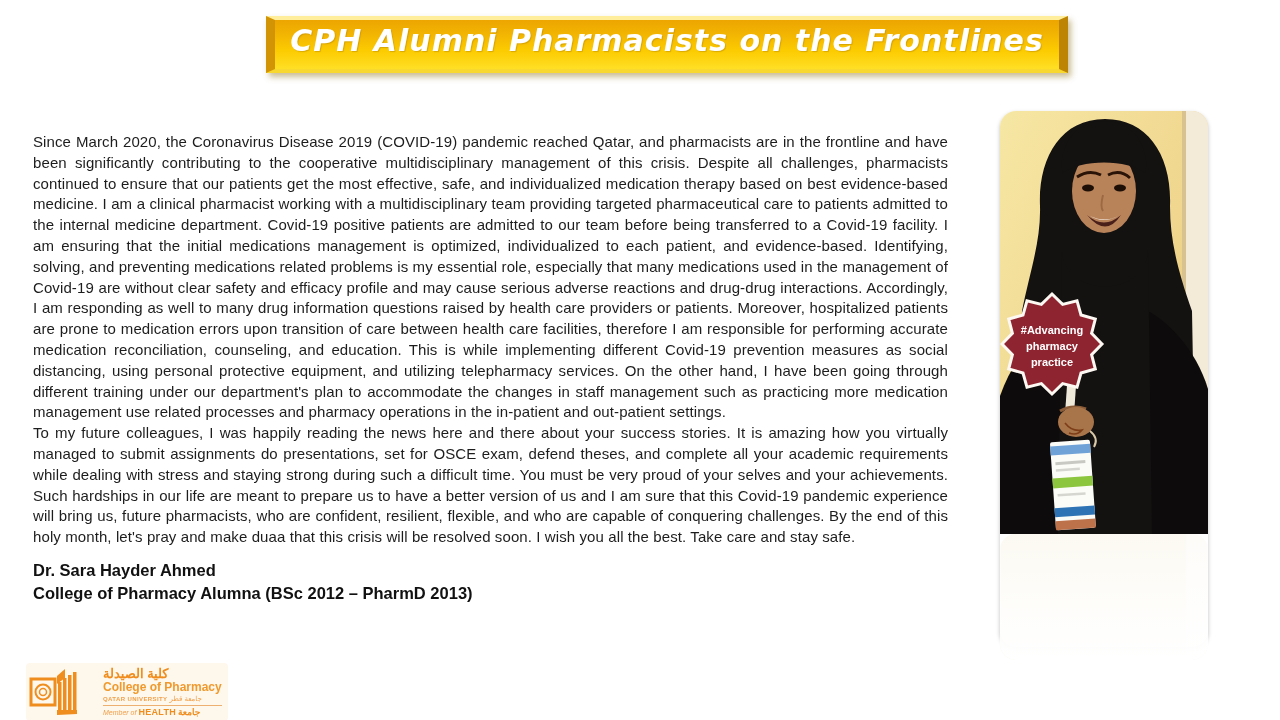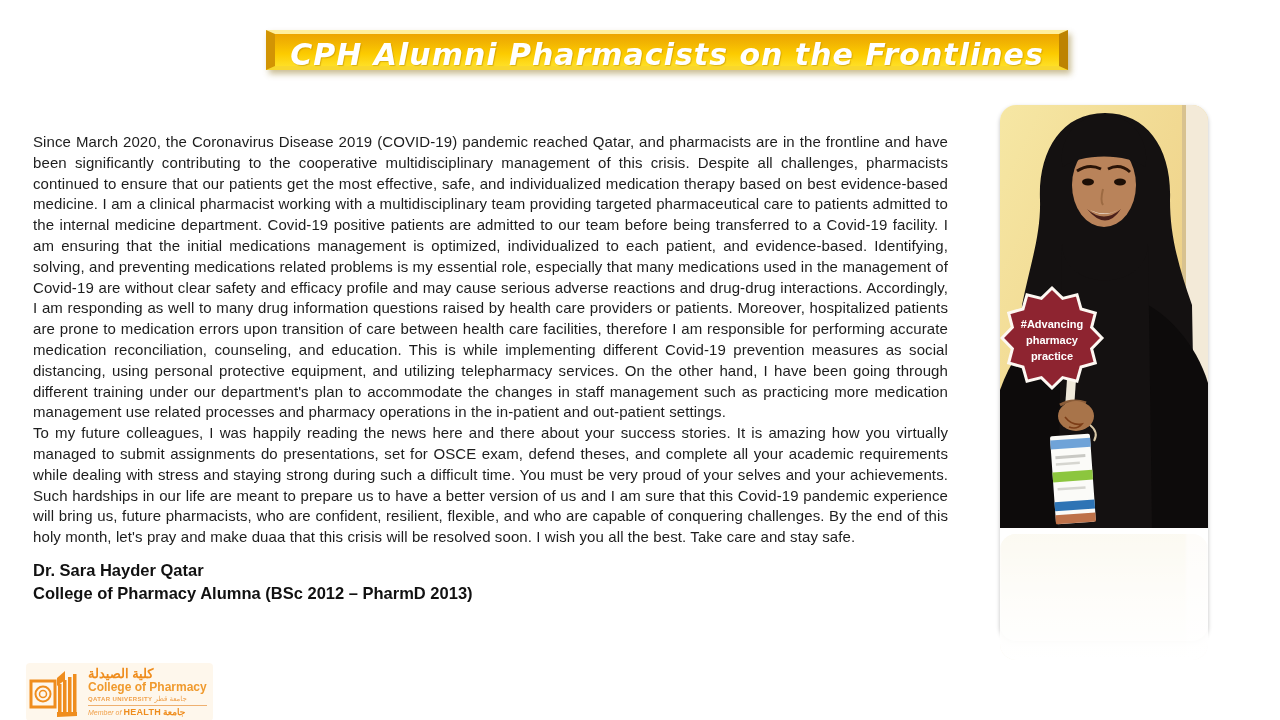--- a/index.html
+++ b/index.html
@@ -3,21 +3,21 @@
 <meta charset="utf-8">
 <style>
   html,body { margin:0; padding:0; background:#ffffff; }
   .slide {
     position:relative; width:1280px; height:720px; overflow:hidden;
     background:#ffffff; font-family:"Liberation Sans", sans-serif;
   }
 
   
   .banner {
-    position:absolute; left:266px; top:30px; width:802px; height:40px;
+    position:absolute; left:266px; top:16px; width:802px; height:57px;
     box-sizing:border-box;
     background:linear-gradient(180deg,#eda500 0%,#f2b402 28%,#fccb00 62%,#ffdf25 100%);
     border-top:4px solid #ffef9d;
     border-bottom:4px solid #f8d72e;
     border-left:9px solid #d29404;
     border-right:9px solid #bd8302;
     box-shadow:3px 4px 6px rgba(140,110,20,0.45);
   }
   .banner-title {
     width:100%; height:41px; line-height:41px; text-align:center;
@@ -33,39 +33,39 @@
     letter-spacing:0.1px;
   }
   .message-heading {
     margin-top:15px; font-family:"Liberation Serif", serif;
     font-size:17px; color:#1d1d1d;
   }
   .signature { margin-top:11px; font-weight:bold; font-size:16.5px; line-height:23px; color:#111; }
 
   
   .photo {
-    position:absolute; left:1000px; top:105px; width:208px; height:536px;
+    position:absolute; left:1000px; top:111px; width:208px; height:536px;
     border-radius:16px; overflow:hidden; box-shadow:0 2px 4px rgba(0,0,0,0.25);
   }
   .photo svg, .reflection svg { display:block; }
   .sign-text { font-family:"Liberation Sans", sans-serif; font-weight:bold; font-size:11px; fill:#ffffff; }
 
   .reflection {
     position:absolute; left:1000px; top:534px; width:208px; height:126px;
     border-radius:16px; overflow:hidden;
   }
   .reflection .flip { opacity:0.30; filter:blur(1px); transform:scaleY(-1); transform-origin:50% 63px; }
   .reflection::after {
     content:""; position:absolute; inset:0;
     background:linear-gradient(180deg, rgba(255,255,255,0.50) 0%, rgba(255,255,255,0.82) 55%, #ffffff 100%);
   }
 
   
   .logo {
-    position:absolute; left:26px; top:663px; display:flex; gap:9px; align-items:flex-end;
+    position:absolute; left:26px; top:663px; display:flex; gap:24px; align-items:center;
     background:rgba(253,244,230,0.75); padding:3px 6px 3px 3px; border-radius:4px;
   }
   .logo-text { display:flex; flex-direction:column; color:#ef8d1e; }
   .logo-ar { font-size:13px; font-weight:bold; line-height:15px; }
   .logo-en { font-size:12px; font-weight:bold; line-height:13px; color:#f09a2d; }
   .logo-univ { font-size:6px; font-weight:bold; letter-spacing:0.4px; line-height:9px; color:#f0a04a; }
   .logo-univ .ar-small { font-size:7px; font-weight:normal; }
   .logo-member { border-top:1px solid #eeb070; margin-top:1px; padding-top:1px;
                  font-size:7px; line-height:10px; color:#f0a04a; }
   .logo-member .prefix { font-style:italic; }
@@ -78,21 +78,21 @@
 <div class="slide">
 
   <div class="banner">
     <div class="banner-title">CPH Alumni Pharmacists on the Frontlines</div>
   </div>
 
   <div class="content">
     <p class="para">Since March 2020, the Coronavirus Disease 2019 (COVID-19) pandemic reached Qatar, and pharmacists are in the frontline and have been significantly contributing to the cooperative multidisciplinary management of this crisis. Despite all challenges, pharmacists continued to ensure that our patients get the most effective, safe, and individualized medication therapy based on best evidence-based medicine. I am a clinical pharmacist working with a multidisciplinary team providing targeted pharmaceutical care to patients admitted to the internal medicine department. Covid-19 positive patients are admitted to our team before being transferred to a Covid-19 facility. I am ensuring that the initial medications management is optimized, individualized to each patient, and evidence-based. Identifying, solving, and preventing medications related problems is my essential role, especially that many medications used in the management of Covid-19 are without clear safety and efficacy profile and may cause serious adverse reactions and drug-drug interactions. Accordingly, I am responding as well to many drug information questions raised by health care providers or patients. Moreover, hospitalized patients are prone to medication errors upon transition of care between health care facilities, therefore I am responsible for performing accurate medication reconciliation, counseling, and education. This is while implementing different Covid-19 prevention measures as social distancing, using personal protective equipment, and utilizing telepharmacy services. On the other hand, I have been going through different training under our department's plan to accommodate the changes in staff management such as practicing more medication management use related processes and pharmacy operations in the in-patient and out-patient settings.</p>
     <p class="para">To my future colleagues, I was happily reading the news here and there about your success stories. It is amazing how you virtually managed to submit assignments do presentations, set for OSCE exam, defend theses, and complete all your academic requirements while dealing with stress and staying strong during such a difficult time. You must be very proud of your selves and your achievements. Such hardships in our life are meant to prepare us to have a better version of us and I am sure that this Covid-19 pandemic experience will bring us, future pharmacists, who are confident, resilient, flexible, and who are capable of conquering challenges. By the end of this holy month, let's pray and make duaa that this crisis will be resolved soon. I wish you all the best. Take care and stay safe.</p>
     <div class="signature">
-      <div>Dr. Sara Hayder Qatar</div>
+      <div>Dr. Sara Hayder Ahmed</div>
       <div>College of Pharmacy Alumna (BSc 2012 – PharmD 2013)</div>
     </div>
   </div>
 
   <div class="photo">
     <svg viewBox="0 0 208 423" width="208" height="423">
       <defs>
         <linearGradient id="bg1" x1="0" y1="0" x2="1" y2="1">
           <stop offset="0" stop-color="#f6e7a4"></stop>
           <stop offset="0.55" stop-color="#f0d68e"></stop>

